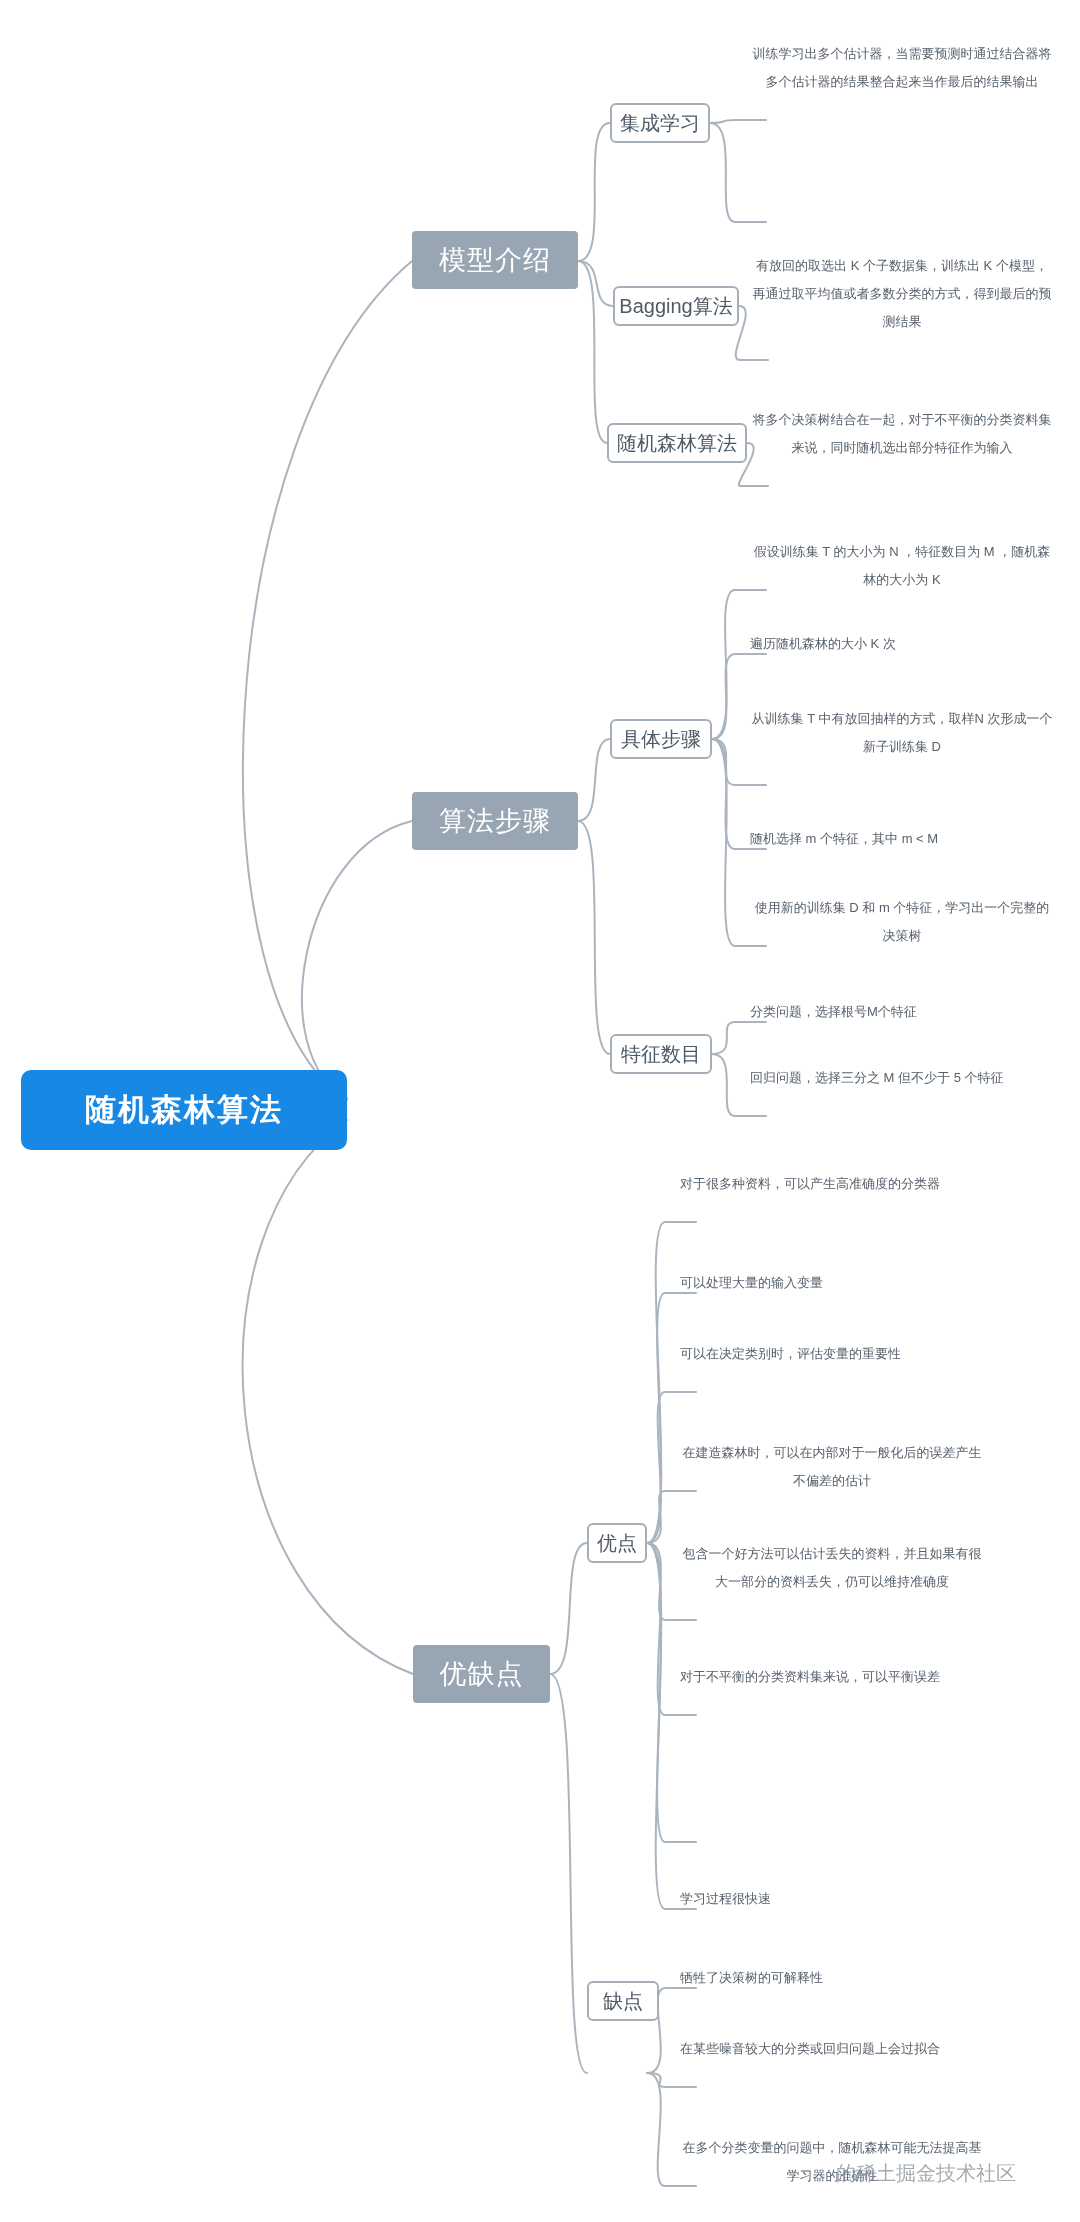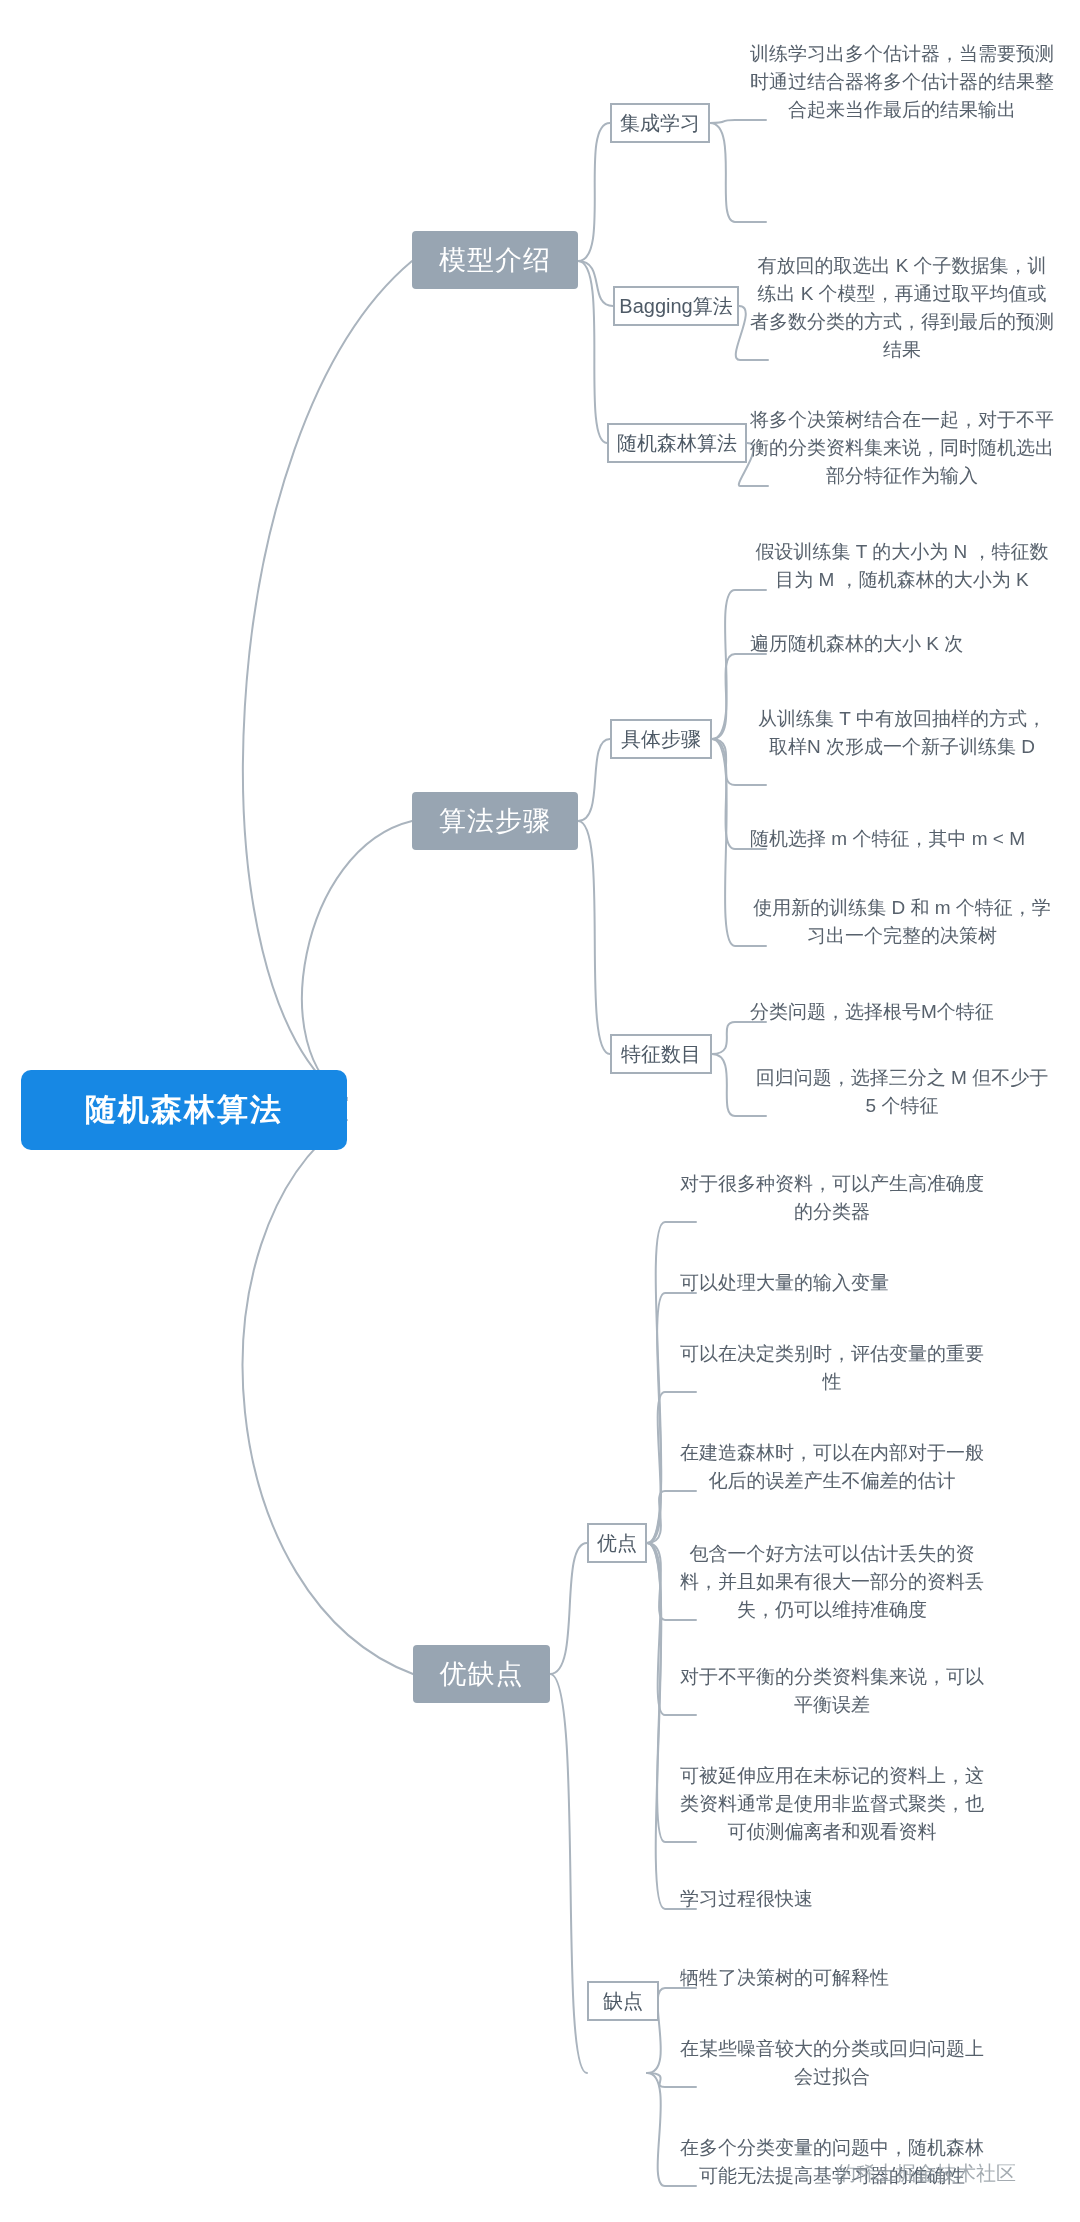--- a/index.html
+++ b/index.html
@@ -14,24 +14,24 @@
   }
   .root{
     background:#1788e4;color:#ffffff;font-size:31px;font-weight:bold;
     border-radius:10px;letter-spacing:2px;
   }
   .branch{
     background:#98a5b2;color:#ffffff;font-size:27px;border-radius:4px;letter-spacing:1px;
   }
   .sub{
     background:#ffffff;border:2px solid #a5afb9;color:#4e5a66;
-    font-size:20px;border-radius:0;
+    font-size:20px;border-radius:6px;
   }
   .leaf{
-    position:absolute;color:#57616c;font-size:19px;line-height:28px;
+    position:absolute;color:#57616c;font-size:13px;line-height:28px;
     text-align:center;width:max-content;max-width:304px;
   }
   .watermark{
     position:absolute;color:#8e979e;opacity:.8;font-size:20px;white-space:nowrap;
   }
 </style>
 </head>
 <body>
 
 <div class="canvas">
@@ -107,21 +107,20 @@
   <div class="leaf" style="left:750px;top:894px">使用新的训练集 D 和 m 个特征，学习出一个完整的决策树</div>
   <div class="leaf" style="left:750px;top:998px">分类问题，选择根号M个特征</div>
   <div class="leaf" style="left:750px;top:1064px">回归问题，选择三分之 M 但不少于 5 个特征</div>
 
   <div class="leaf" style="left:680px;top:1170px">对于很多种资料，可以产生高准确度的分类器</div>
   <div class="leaf" style="left:680px;top:1269px">可以处理大量的输入变量</div>
   <div class="leaf" style="left:680px;top:1340px">可以在决定类别时，评估变量的重要性</div>
   <div class="leaf" style="left:680px;top:1439px">在建造森林时，可以在内部对于一般化后的误差产生不偏差的估计</div>
   <div class="leaf" style="left:680px;top:1540px">包含一个好方法可以估计丢失的资料，并且如果有很大一部分的资料丢失，仍可以维持准确度</div>
   <div class="leaf" style="left:680px;top:1663px">对于不平衡的分类资料集来说，可以平衡误差</div>
-  <div class="leaf" style="left:680px;top:1762px">可被延伸应用在未标记的资料上，这类资料通常是使用非监督式聚类，也可侦测偏离者和观看资料</div>
   <div class="leaf" style="left:680px;top:1885px">学习过程很快速</div>
 
   <div class="leaf" style="left:680px;top:1964px">牺牲了决策树的可解释性</div>
   <div class="leaf" style="left:680px;top:2035px">在某些噪音较大的分类或回归问题上会过拟合</div>
   <div class="leaf" style="left:680px;top:2134px">在多个分类变量的问题中，随机森林可能无法提高基学习器的准确性</div>
 
   <div class="watermark" style="left:836px;top:2160px">的稀土掘金技术社区</div>
 
 </div>
 

